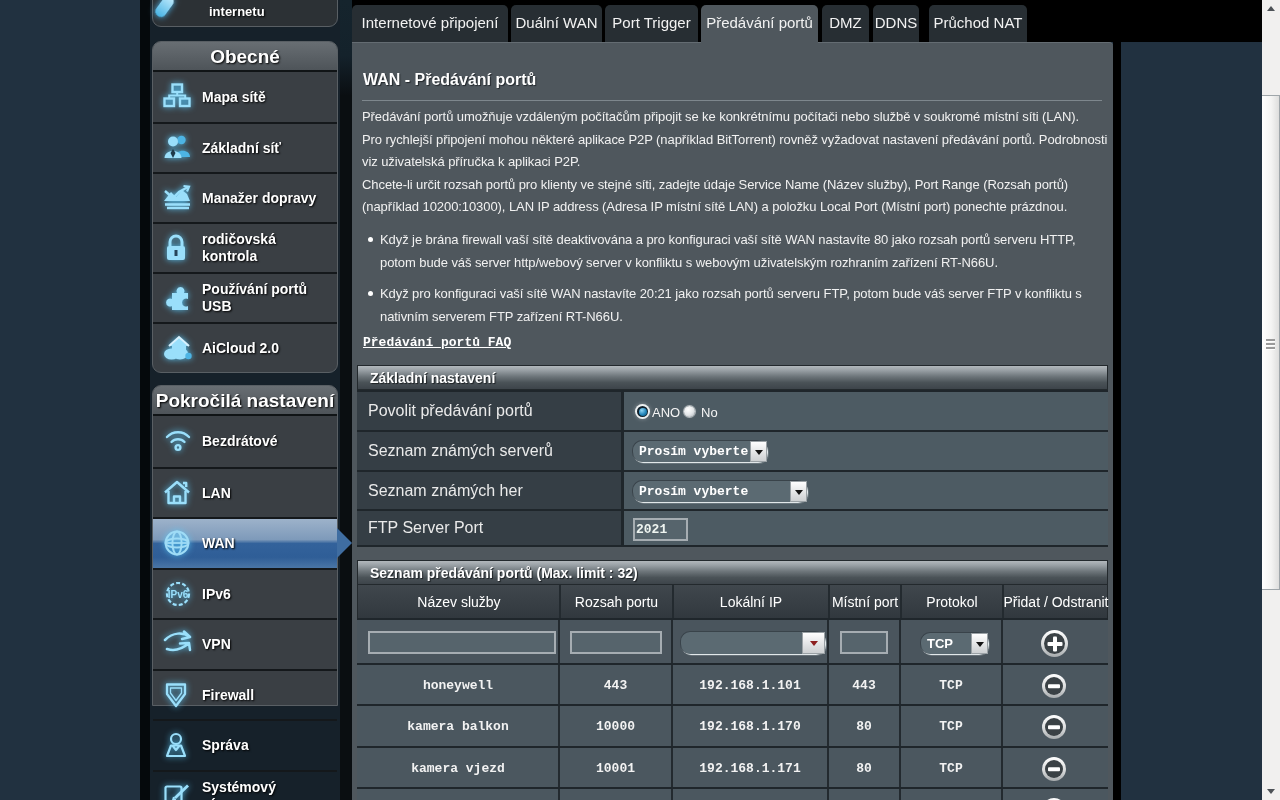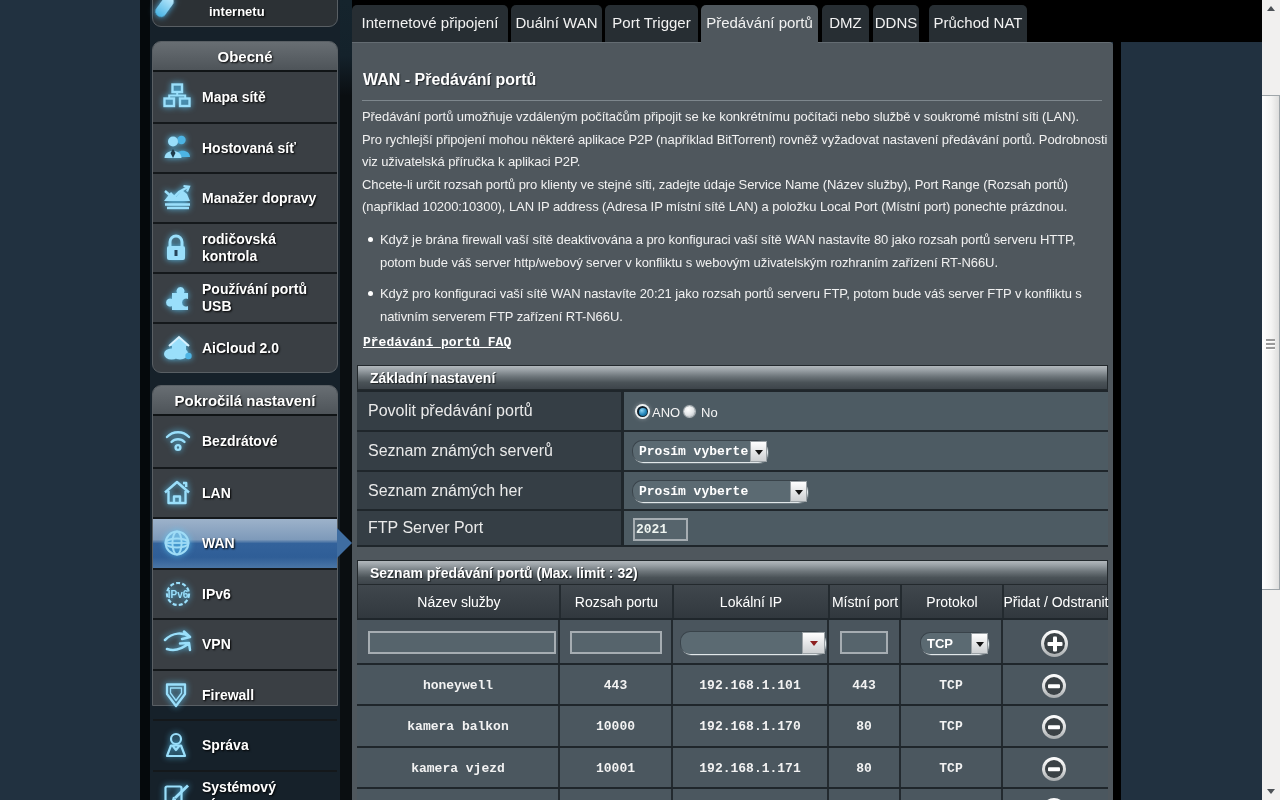--- a/index.html
+++ b/index.html
@@ -18,21 +18,21 @@
   #panel { left:352px; top:42px; width:761px; height:758px; background:#4f575d; border-top:1px solid #646c72; border-radius:0 4px 0 0; }
 
   
   .tab { top:5px; height:37px; background:#272e33; border-radius:5px 5px 0 0;
          color:#f2f2f2; font-size:15px; text-align:center; line-height:36px; }
   .tab.active { background:#4f575d; height:38px; }
 
   
   .sbox { left:152px; width:186px; background:#3a3f44; border:1px solid #595f64; border-radius:9px; }
   .sbox .shead { height:30px; background:linear-gradient(180deg,#686e73,#4e5459); border-radius:8px 8px 0 0; border-bottom:2px solid #101416;
-      color:#fff; font-weight:bold; font-size:15px; text-align:center; line-height:29px; text-shadow:1px 1px 2px #000; }
+      color:#fff; font-weight:bold; font-size:19px; text-align:center; line-height:29px; text-shadow:1px 1px 2px #000; }
   .sitem { position:relative; height:50px; border-top:2px solid #14181b; color:#fff; font-weight:bold; font-size:14px; }
   .sitem:first-of-type { border-top:none; }
   .sitem .lab { position:absolute; left:49px; top:50%; transform:translateY(-50%); line-height:17px; text-shadow:1px 1px 2px #000; }
   .sitem .ico { position:absolute; left:10px; top:50%; transform:translateY(-50%); width:30px; height:28px;
       filter:drop-shadow(0 0 3px rgba(90,205,255,.9)); }
   .sitem.hl { background:linear-gradient(180deg,#9db2ca 0%,#7e9aba 42%,#33629b 50%,#2f5e97 78%,#4a76a6 100%); }
   .sitem.hl .arrow { position:absolute; right:-15px; top:50%; margin-top:-15px; width:0; height:0;
       border-top:15px solid transparent; border-bottom:15px solid transparent; border-left:15px solid #3f6da1; }
 
   
@@ -139,21 +139,21 @@
       <div class="sitem">
         <div class="ico"><svg width="30" height="26" viewBox="0 0 30 26">
             <g fill="#9adffb">
               <circle cx="18.5" cy="6" r="4.2" fill="#4db4e4"></circle>
               <path d="M12.5 23 C12.5 14.5,27 14.5,27 23 Z" fill="#4db4e4"></path>
               <circle cx="10" cy="7.5" r="5"></circle>
               <path d="M1.5 24 C1.5 14.5,18.5 14.5,18.5 24 Z"></path>
               <path d="M10 15 l2.5 4 -2.5 5 -2.5 -5 Z" fill="#1f3a4a"></path>
             </g>
           </svg></div>
-        <div class="lab">Hostovaná síť</div>
+        <div class="lab">Základní síť</div>
       </div>
       <div class="sitem">
         <div class="ico"><svg width="30" height="26" viewBox="0 0 30 26">
             <path d="M1 17 L8 8 L13 13 L19 6 L24 10 L27 17 Z" fill="#9adffb"></path>
             <g stroke="#9adffb" fill="none">
               <path d="M2 7 L10 14 L16 8 L25 3" stroke-width="2.4"></path>
               <path d="M20.5 2 L26 2.6 L24 7.5" stroke-width="2.2"></path>
               <path d="M2 20.5 h25" stroke-width="2.6"></path>
               <path d="M4 24 h22" stroke-width="2.4"></path>
             </g>

